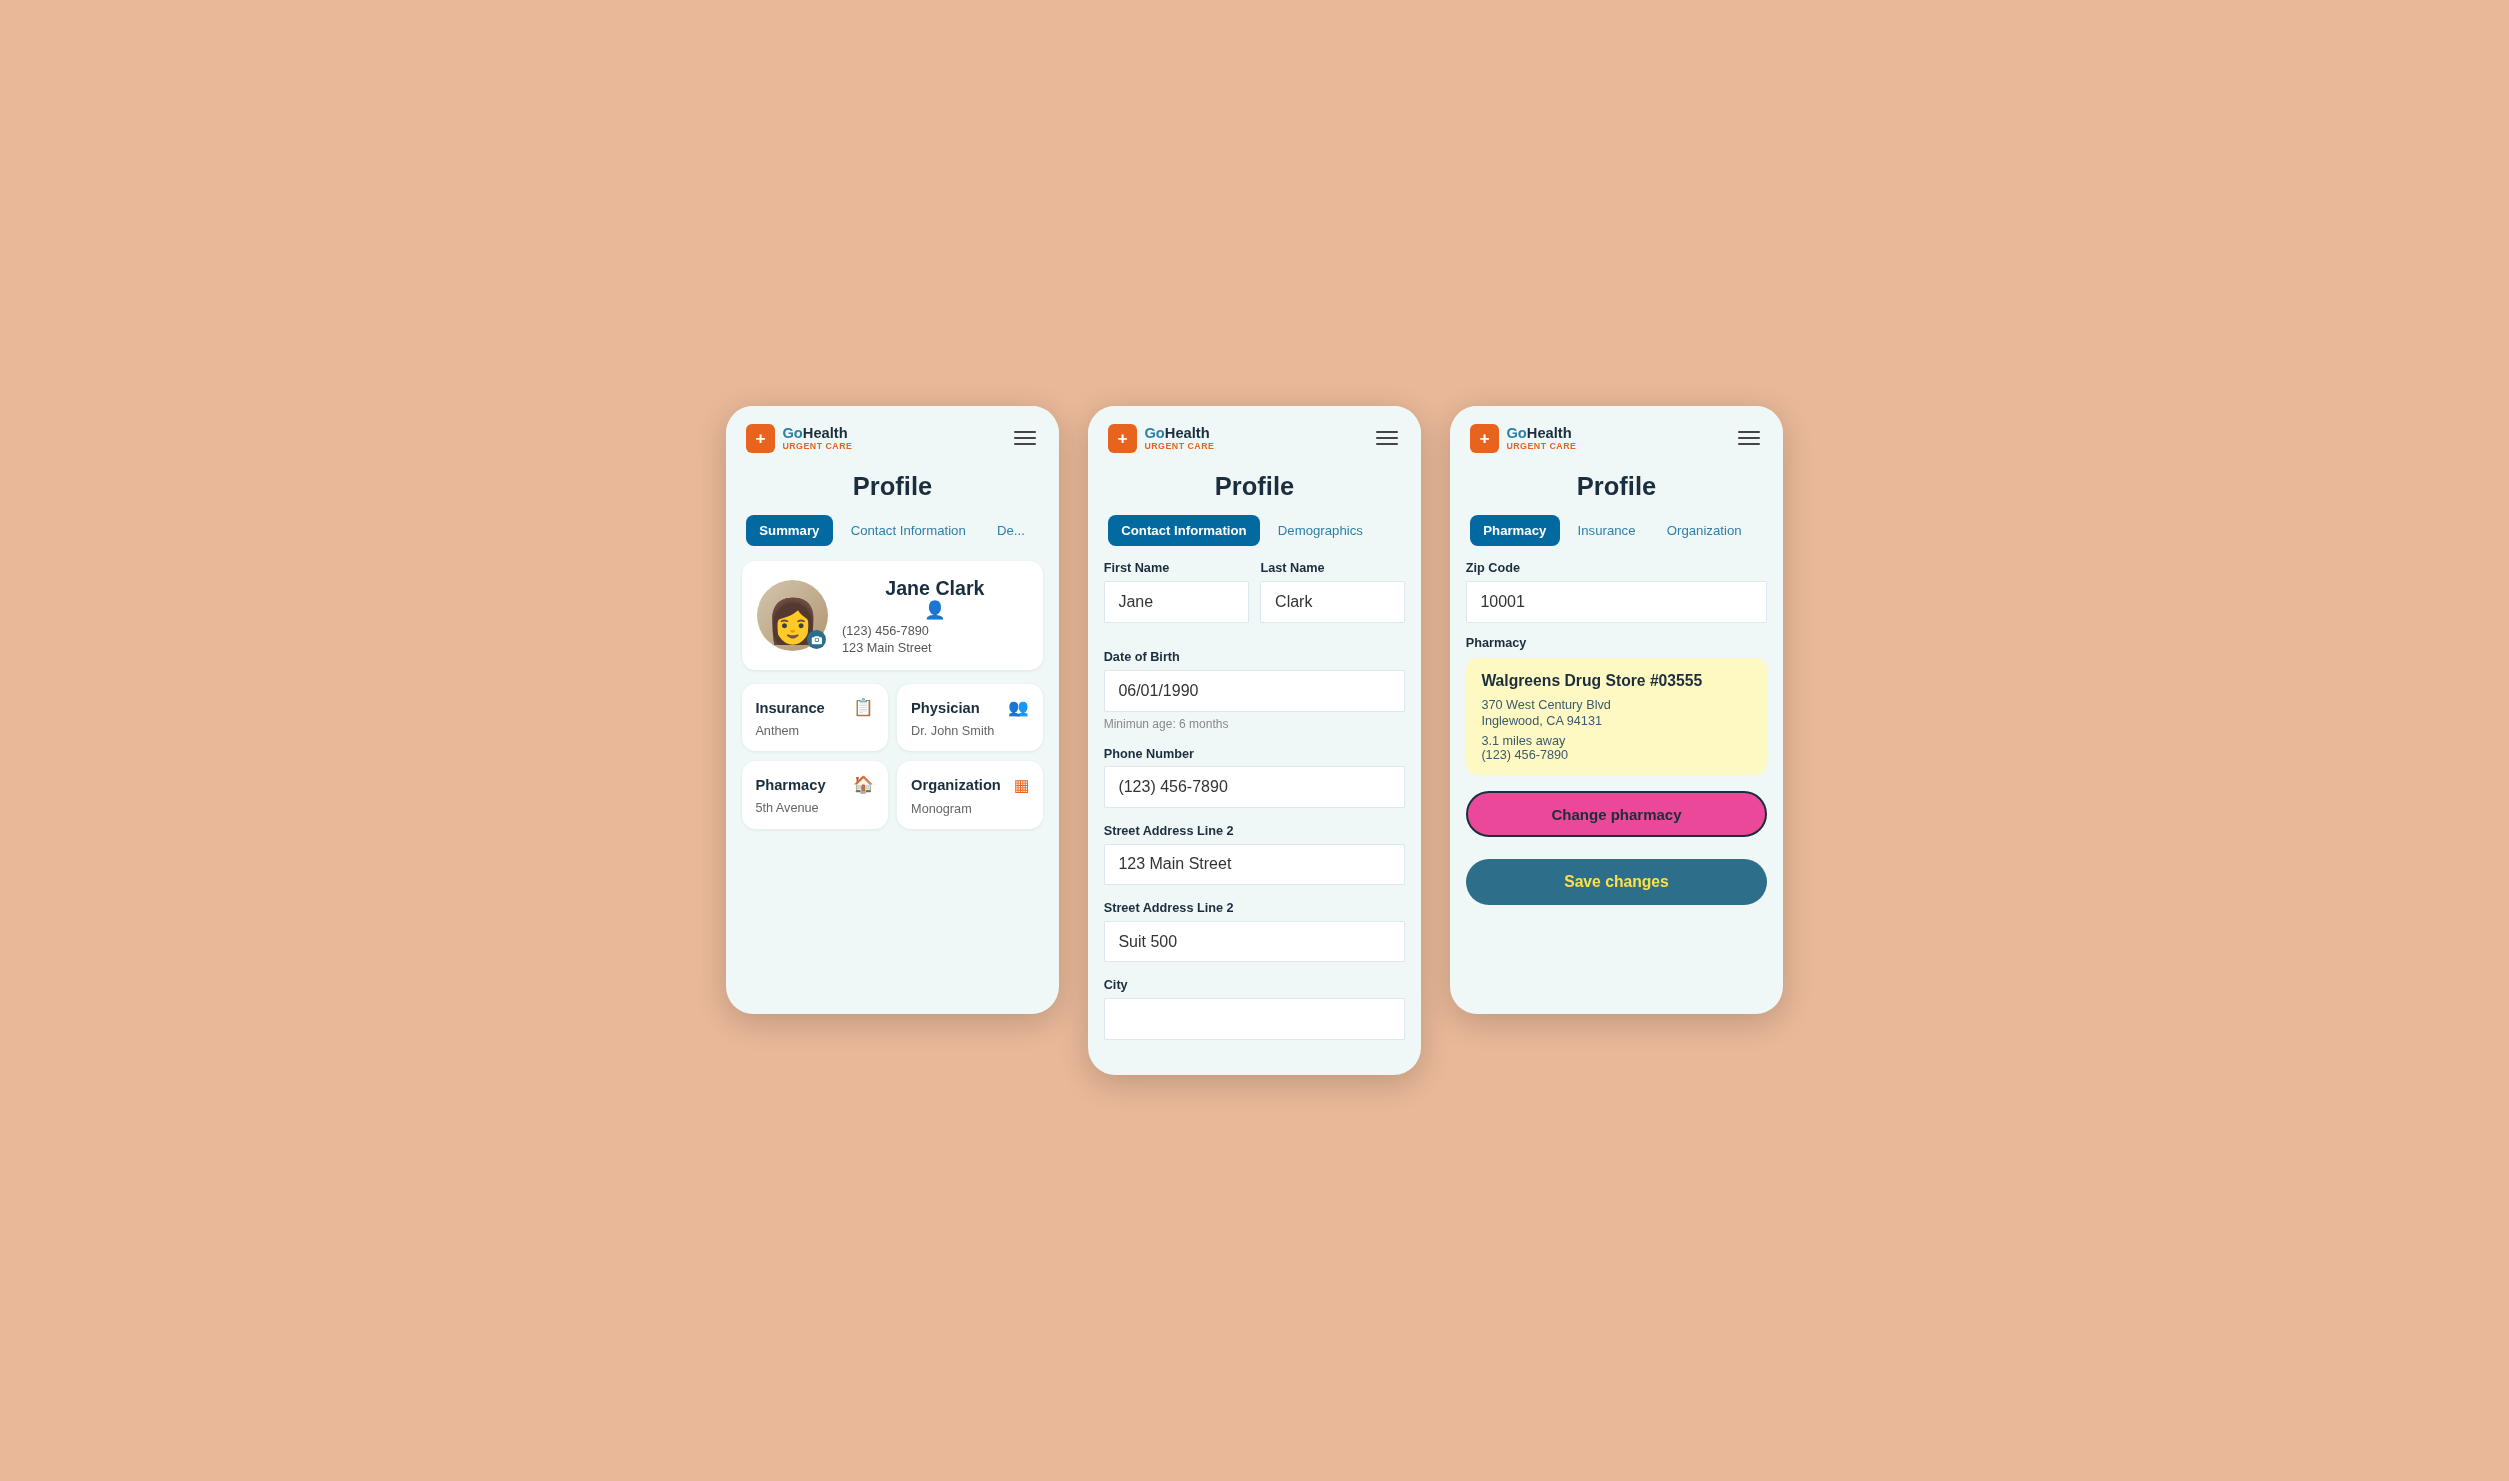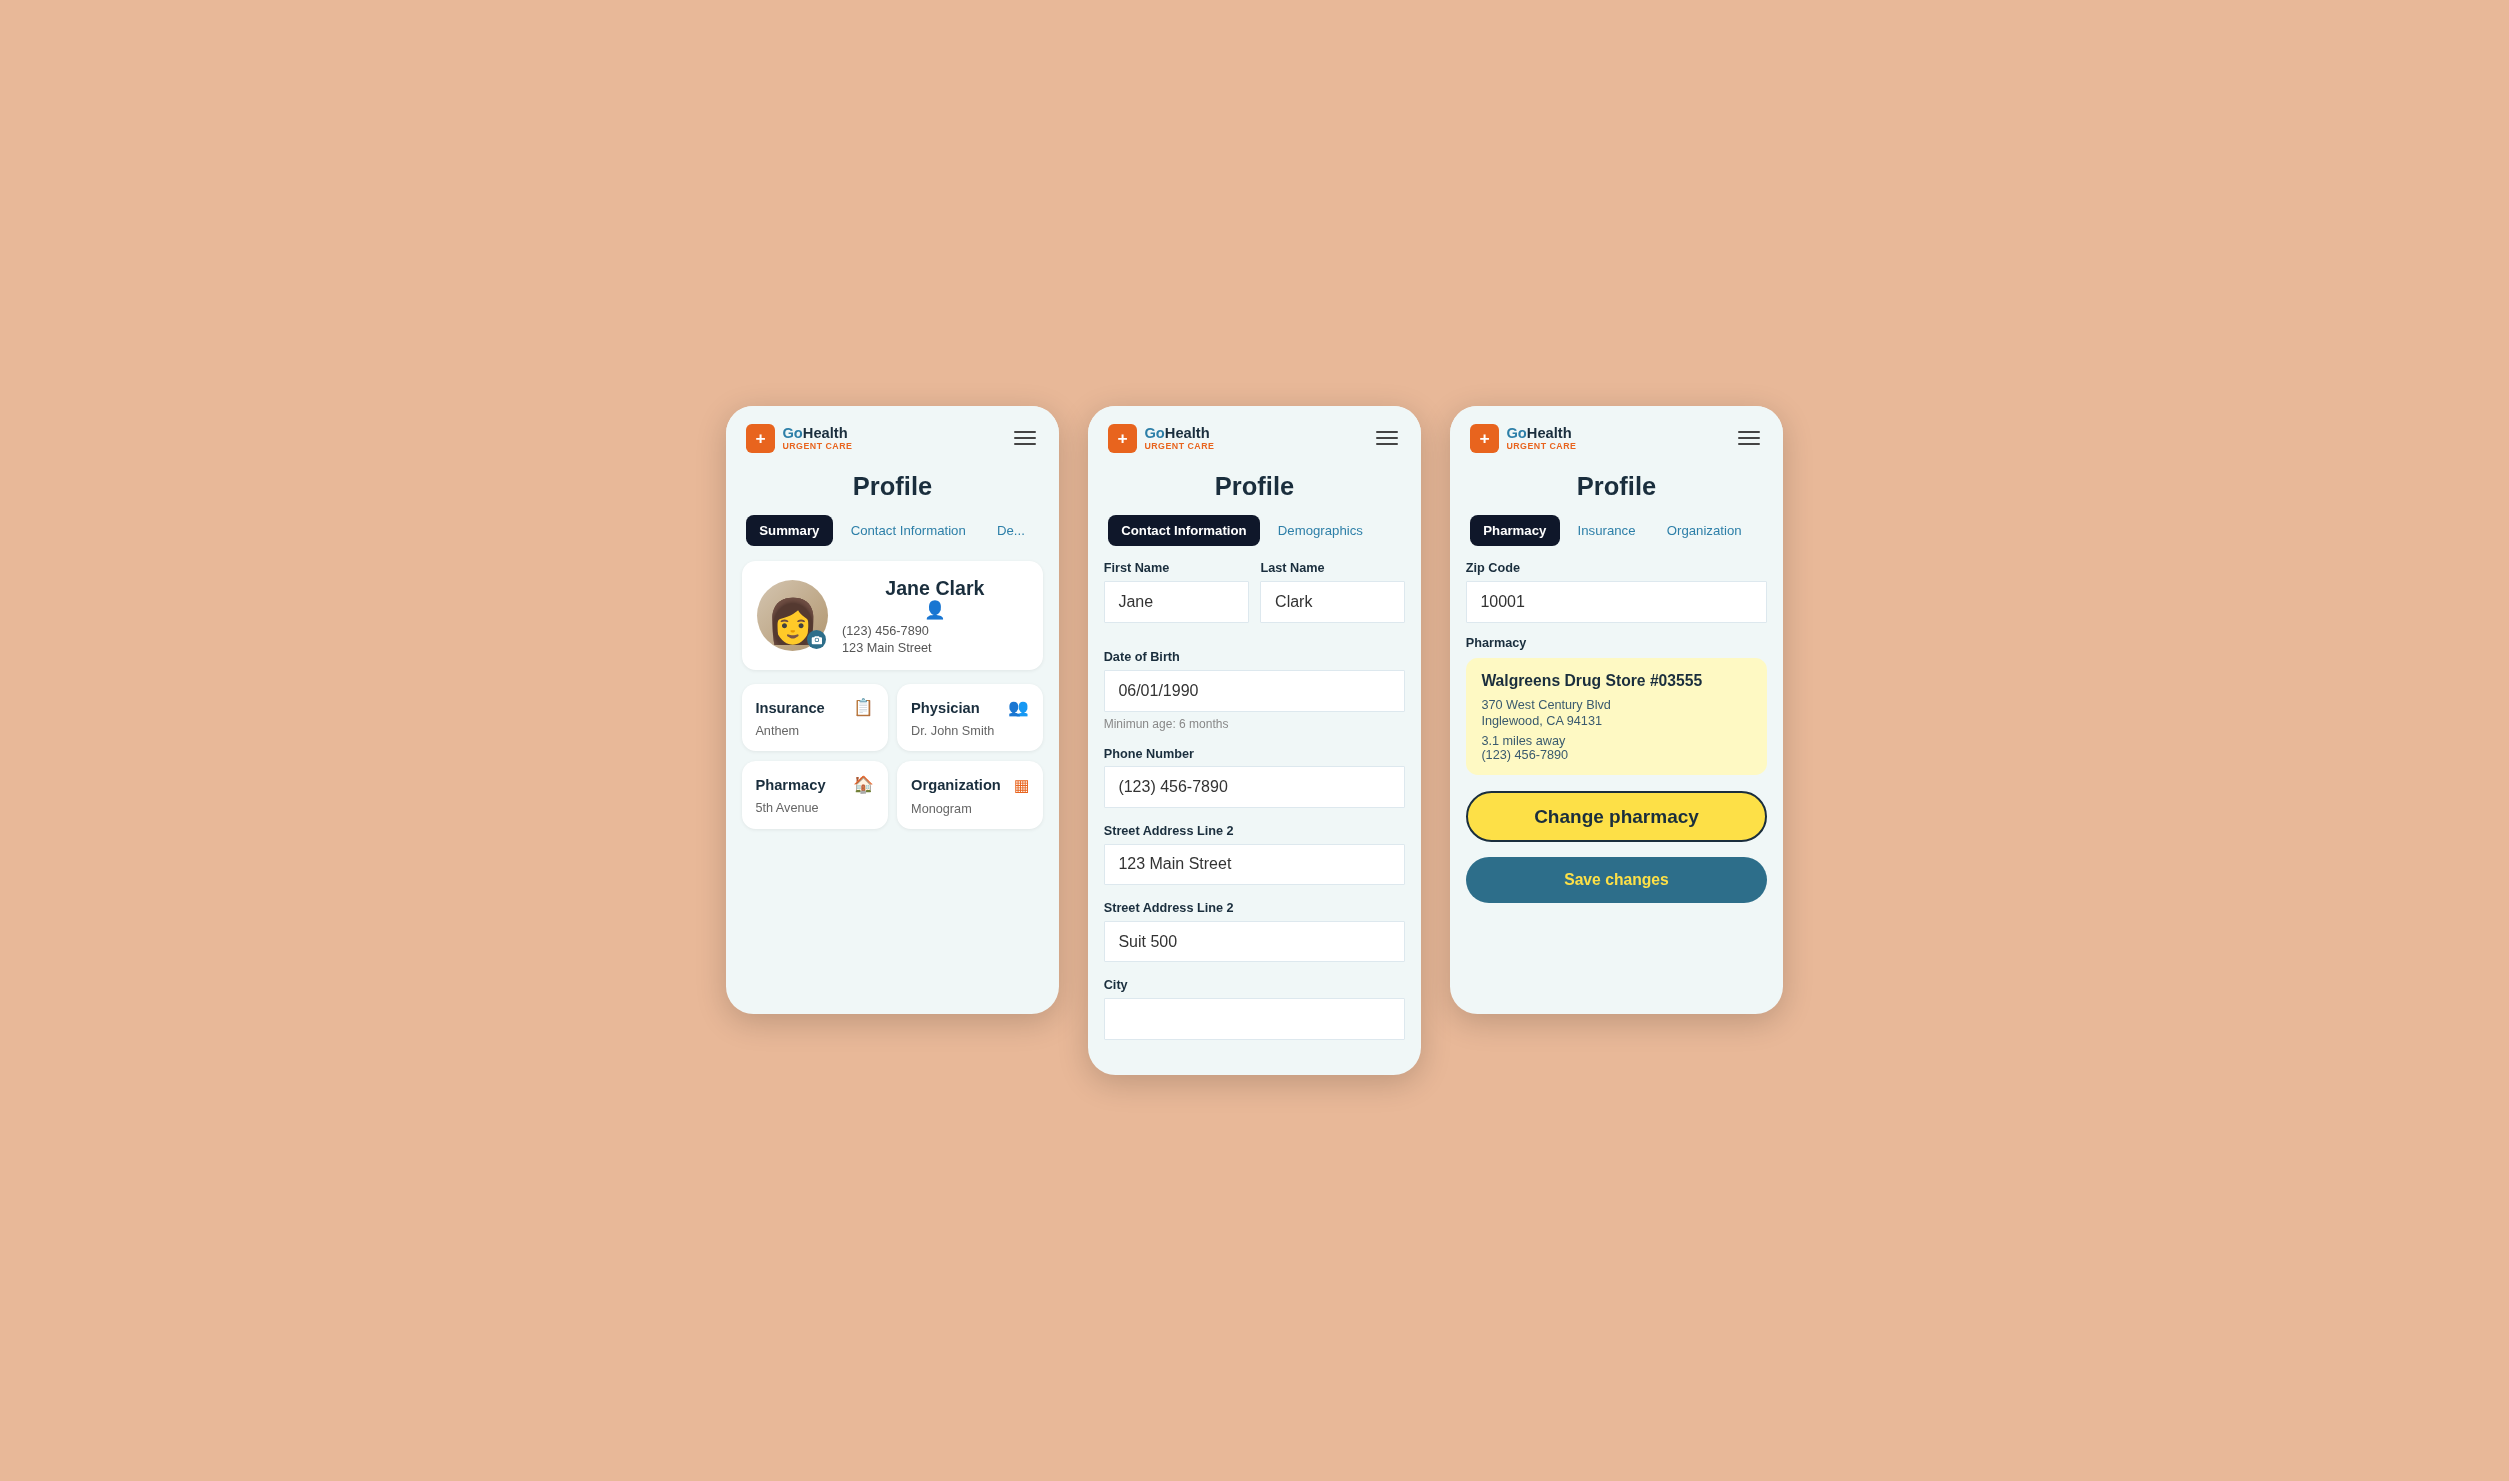--- a/index.html
+++ b/index.html
@@ -101,21 +101,21 @@
       border-radius: 7.8px;
       font-size: 13.2px;
       font-weight: 500;
       color: #2d7fa8;
       white-space: nowrap;
       cursor: pointer;
       background: transparent;
       border: none;
     }
     .tab-item.active {
-      background: #0f172a;
+      background: #0369a1;
       color: #fff;
       font-weight: 600;
     }
     
     .screen-body {
       padding: 0 15.7px 19.6px;
       flex: 1;
     }
     
     .profile-card {
@@ -260,26 +260,26 @@
     }
     .pharmacy-phone {
       font-size: 12.7px;
       color: #3a5a6e;
     }
     .btn-outline {
       width: 100%;
       padding: 12.7px;
       border: 2px solid #1a2e3d;
       border-radius: 49px;
-      background: #fde047;
-      font-size: 19px;
+      background: #ec4899;
+      font-size: 15px;
       font-weight: 600;
       color: #1a2e3d;
       cursor: pointer;
-      margin-bottom: 15px;
+      margin-bottom: 22px;
       text-align: center;
     }
     .btn-solid {
       width: 100%;
       padding: 13.7px;
       border: none;
       border-radius: 49px;
       background: #2d6e8a;
       font-size: 15.7px;
       font-weight: 600;

